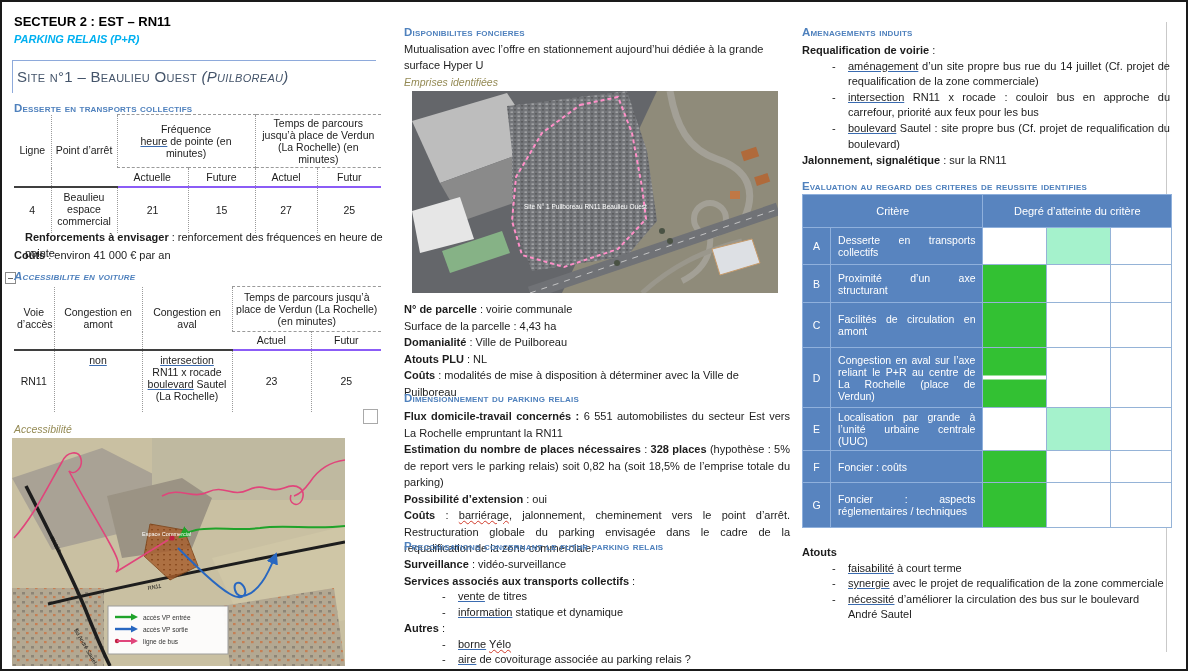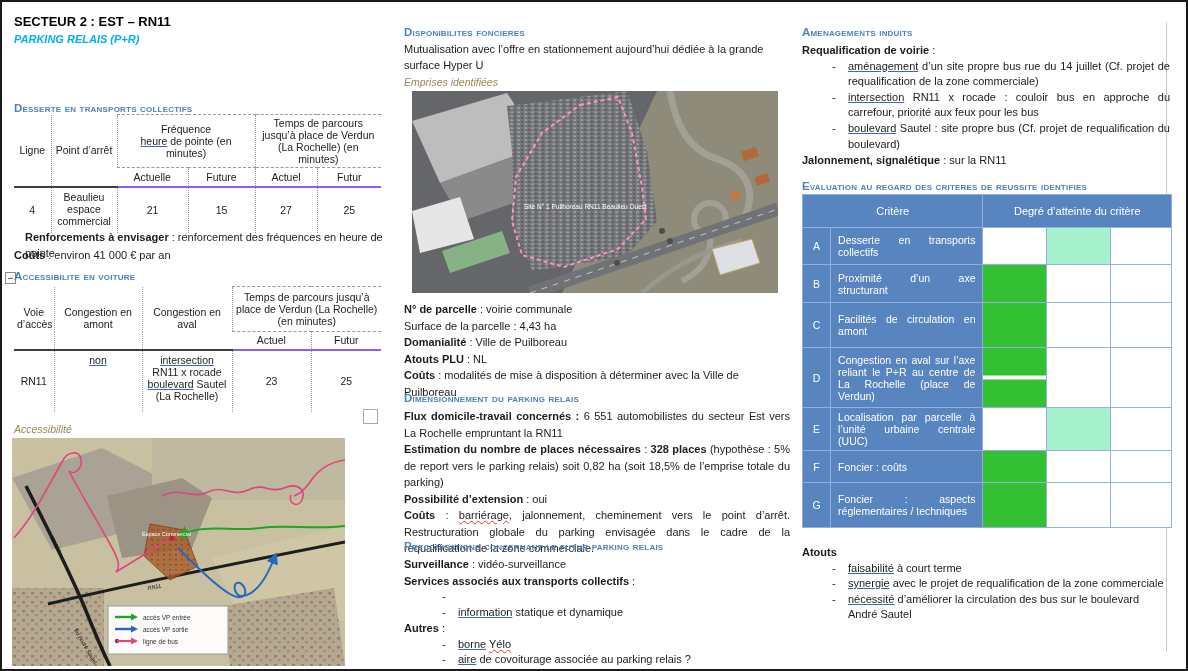--- a/index.html
+++ b/index.html
@@ -71,20 +71,23 @@
 </head>
 <body>
 
 <div id="page">
   <div class="vline-right"></div>
 
   <div id="col1" class="col">
     <div class="abs sector-title" style="left:2px; top:12px;">SECTEUR 2 : EST – RN11</div>
     <div class="abs subtitle" style="left:2px; top:31px;">PARKING RELAIS (P+R)</div>
 
+    <div class="abs site-box" style="left:0; top:58px;">
+      <span>Site n°1 – Beaulieu Ouest </span><span class="paren">(Puilboreau)</span>
+    </div>
 
     <div class="abs hblue" style="left:2px; top:100px;">Desserte en transports collectifs</div>
 
     <table class="dt abs" style="left:2px; top:112px; width:367px;">
       <colgroup>
           <col style="width:37px">
           <col style="width:66px">
           <col style="width:71px">
           <col style="width:67px">
           <col style="width:62px">
@@ -118,21 +121,21 @@
       </table>
 
     <div class="abs note" style="left:13px; top:228px; width:366px;">
       <span class="b">Renforcements à envisager</span><span> : renforcement des fréquences en heure de pointe</span>
     </div>
     <div class="abs note" style="left:2px; top:246px; width:366px;">
       <span class="b">Coûts</span><span> : environ 41 000 € par an</span>
     </div>
 
     <div class="collapse-box" style="left:-7px; top:270px;"></div>
-    <div class="abs hblue" style="left:2px; top:268px;">Accessibilite en voiture</div>
+    <div class="abs hblue" style="left:2px; top:268px;font-style:italic;">Accessibilite en voiture</div>
 
     <table class="dt abs" style="left:2px; top:284px; width:367px;">
       <colgroup>
           <col style="width:40px">
           <col style="width:88px">
           <col style="width:90px">
           <col style="width:79px">
           <col style="width:70px">
         </colgroup>
       <tbody>
@@ -283,20 +286,21 @@
       <div><span class="b">Possibilité d’extension</span><span> : oui</span></div>
       <div><span class="b">Coûts</span><span> : </span><span class="wavy">barriérage</span><span>, jalonnement, cheminement vers le point d’arrêt. Restructuration globale du parking envisagée dans le cadre de la requalification de la zone commerciale.</span></div>
     </div>
 
     <div class="abs hblue" style="left:0; top:538px;">Preconisations concernant le futur parking relais</div>
     <div class="abs" style="left:0; top:554px; width:386px; line-height:1.5;">
       <div><span class="b">Surveillance</span><span> : vidéo-surveillance</span></div>
       <div><span class="b">Services associés aux transports collectifs</span><span> :</span></div>
       <div class="bullet ind38">
         <span class="dash">-</span>
+        <span class="btxt"><span class="ub">vente</span><span> de titres</span></span>
       </div>
       <div class="bullet ind38">
         <span class="dash">-</span>
         <span class="btxt"><span class="ub">information</span><span> statique et dynamique</span></span>
       </div>
       <div><span class="b">Autres</span><span> :</span></div>
       <div class="bullet ind38">
         <span class="dash">-</span>
         <span class="btxt"><span class="ub">borne</span><span> </span><span class="wavy">Yélo</span></span>
       </div>
@@ -364,21 +368,21 @@
       </tr>
       <tr style="height:60px;">
         <td class="bluebg letter"><span>D</span></td>
         <td class="bluebg crit"><span>Congestion en aval sur l’axe reliant le P+R au centre de La Rochelle (place de Verdun)</span></td>
         <td class="deg cell-green-split"></td>
         <td class="deg cell-white"></td>
         <td class="deg cell-white"></td>
       </tr>
       <tr style="height:43px;">
         <td class="bluebg letter"><span>E</span></td>
-        <td class="bluebg crit"><span>Localisation par parcelle à l’unité urbaine centrale (UUC)</span></td>
+        <td class="bluebg crit"><span>Localisation par grande à l’unité urbaine centrale (UUC)</span></td>
         <td class="deg cell-white"></td>
         <td class="deg cell-mint"></td>
         <td class="deg cell-white"></td>
       </tr>
       <tr style="height:32px;">
         <td class="bluebg letter"><span>F</span></td>
         <td class="bluebg crit"><span>Foncier : coûts</span></td>
         <td class="deg cell-green"></td>
         <td class="deg cell-white"></td>
         <td class="deg cell-white"></td>

